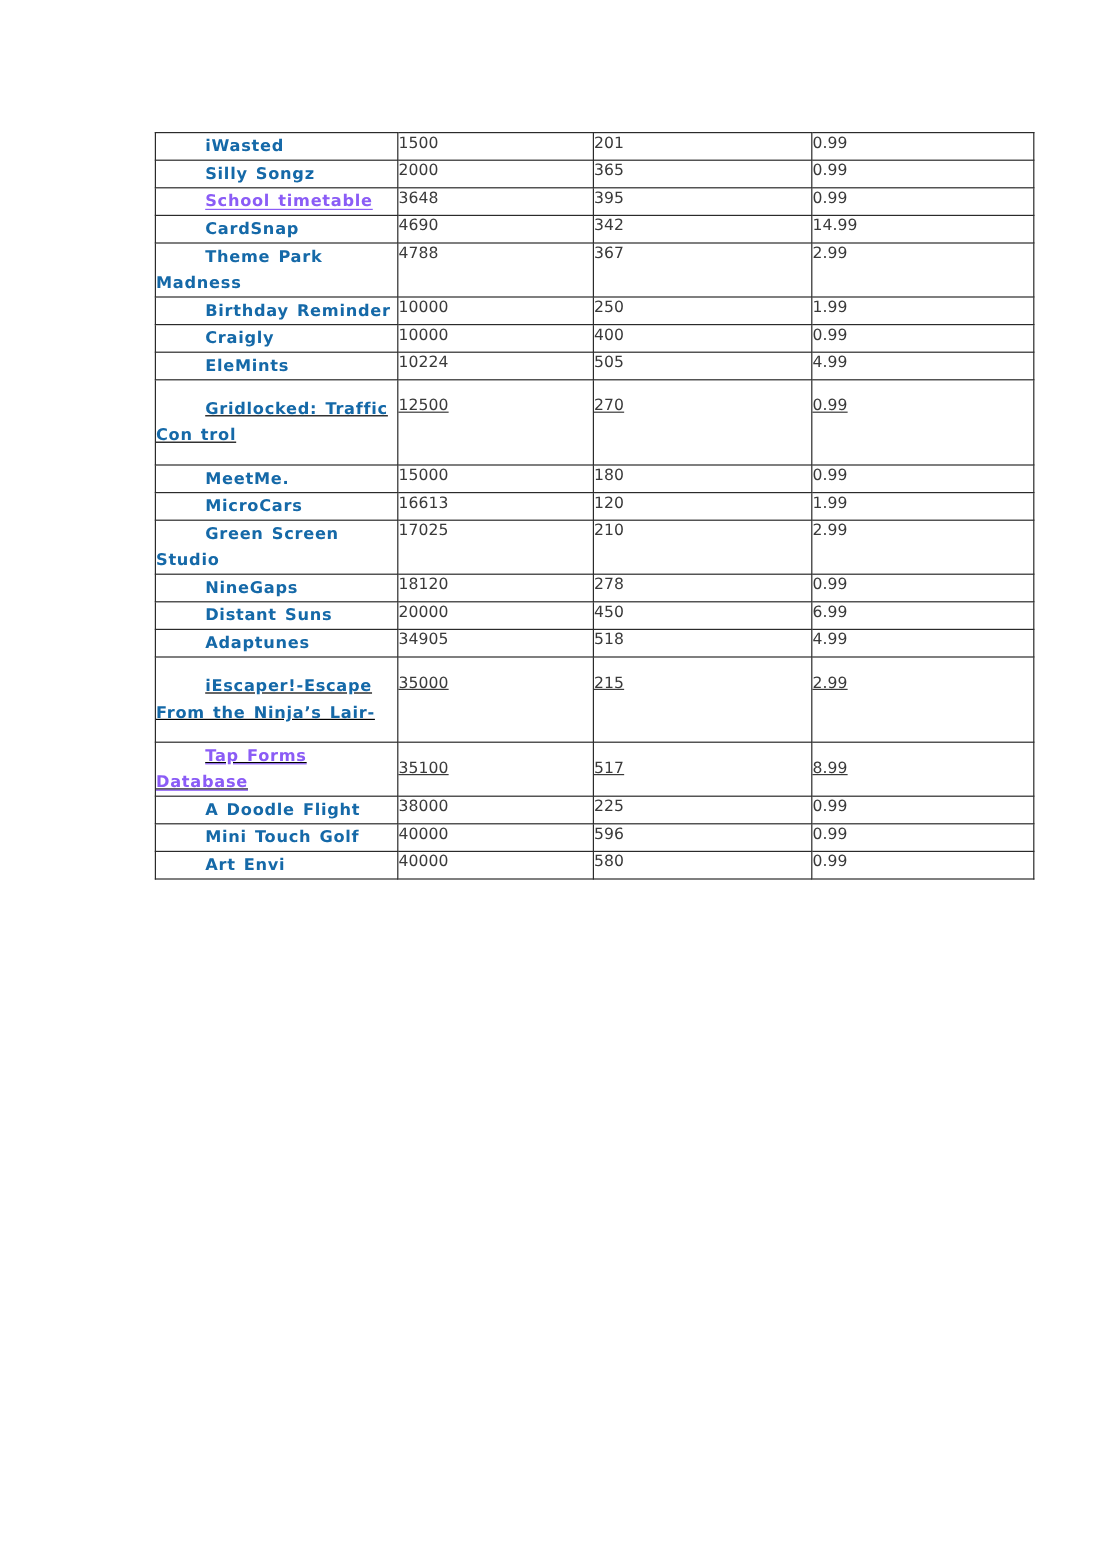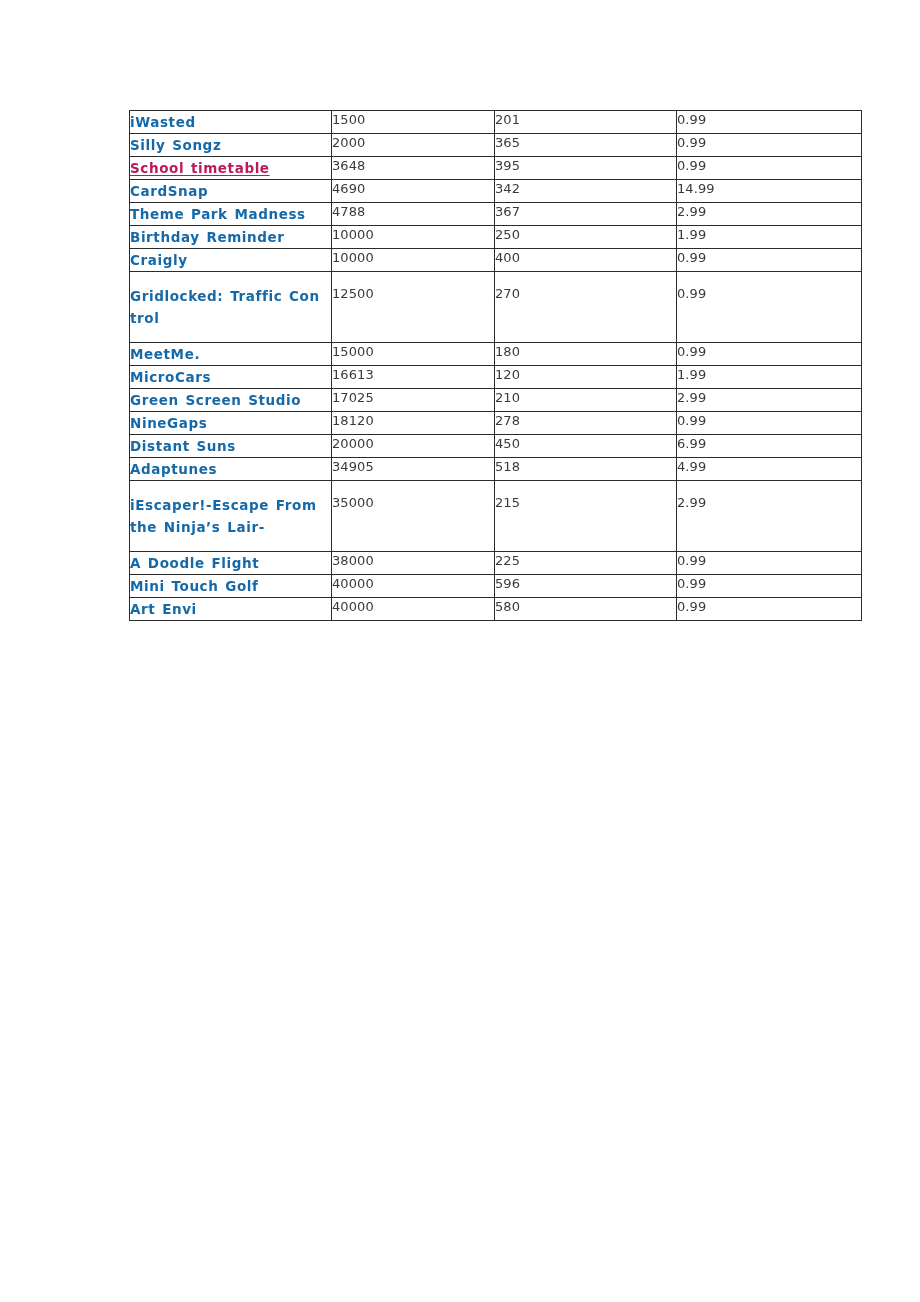--- a/index.html
+++ b/index.html
@@ -51,44 +51,45 @@
   td.cell-num {
     padding: 13px 8px 13px 9px;
     font-family: "DejaVu Sans", sans-serif;
     font-size: 13px;
     color: #3a3a3a;
     line-height: 17px;
     letter-spacing: 0.1px;
   }
   
   tr.r-tall td.cell-name,
-  tr.r-tall td.cell-num { padding-top: 13px; padding-bottom: 13px; }
+  tr.r-tall td.cell-num { padding-top: 13px; padding-bottom: 13px; text-decoration: underline; }
 
   
   tr.r-center td.cell-name {
     vertical-align: middle;
     padding-top: 0;
     padding-bottom: 0;
   }
 
   .applink {
     font-family: "DejaVu Sans", sans-serif;
     font-weight: bold;
     font-size: 13.5px;
     line-height: 22px;
     letter-spacing: 0.6px;
     word-spacing: 1.5px;
     text-decoration: none;
     display: inline;
+    margin-left: 41px;
   }
   .applink.plain {
     color: #1569a8;
   }
   .applink.hyper {
-    color: #be185d;
+    color: #8b5cf6;
     text-decoration: underline;
     text-underline-offset: 2px;
   }
 </style>
 </head>
 <body>
 
 <div class="page">
   <div class="table-wrap">
     <table class="apps">
@@ -134,20 +135,26 @@
             <td class="cell-num">10000</td>
             <td class="cell-num">250</td>
             <td class="cell-num">1.99</td>
           </tr>
           <tr>
             <td class="cell-name"><a class="applink plain" href="#">Craigly</a></td>
             <td class="cell-num">10000</td>
             <td class="cell-num">400</td>
             <td class="cell-num">0.99</td>
           </tr>
+          <tr>
+            <td class="cell-name"><a class="applink plain" href="#">EleMints</a></td>
+            <td class="cell-num">10224</td>
+            <td class="cell-num">505</td>
+            <td class="cell-num">4.99</td>
+          </tr>
           <tr class="r-tall">
             <td class="cell-name"><a class="applink plain" href="#">Gridlocked: Traffic Con trol</a></td>
             <td class="cell-num">12500</td>
             <td class="cell-num">270</td>
             <td class="cell-num">0.99</td>
           </tr>
           <tr>
             <td class="cell-name"><a class="applink plain" href="#">MeetMe.</a></td>
             <td class="cell-num">15000</td>
             <td class="cell-num">180</td>
@@ -182,20 +189,26 @@
             <td class="cell-num">34905</td>
             <td class="cell-num">518</td>
             <td class="cell-num">4.99</td>
           </tr>
           <tr class="r-tall">
             <td class="cell-name"><a class="applink plain" href="#">iEscaper!-Escape From the Ninja’s Lair-</a></td>
             <td class="cell-num">35000</td>
             <td class="cell-num">215</td>
             <td class="cell-num">2.99</td>
           </tr>
+          <tr class="r-tall r-center">
+            <td class="cell-name"><a class="applink hyper" href="#">Tap Forms Database</a></td>
+            <td class="cell-num">35100</td>
+            <td class="cell-num">517</td>
+            <td class="cell-num">8.99</td>
+          </tr>
           <tr>
             <td class="cell-name"><a class="applink plain" href="#">A Doodle Flight</a></td>
             <td class="cell-num">38000</td>
             <td class="cell-num">225</td>
             <td class="cell-num">0.99</td>
           </tr>
           <tr>
             <td class="cell-name"><a class="applink plain" href="#">Mini Touch Golf</a></td>
             <td class="cell-num">40000</td>
             <td class="cell-num">596</td>

